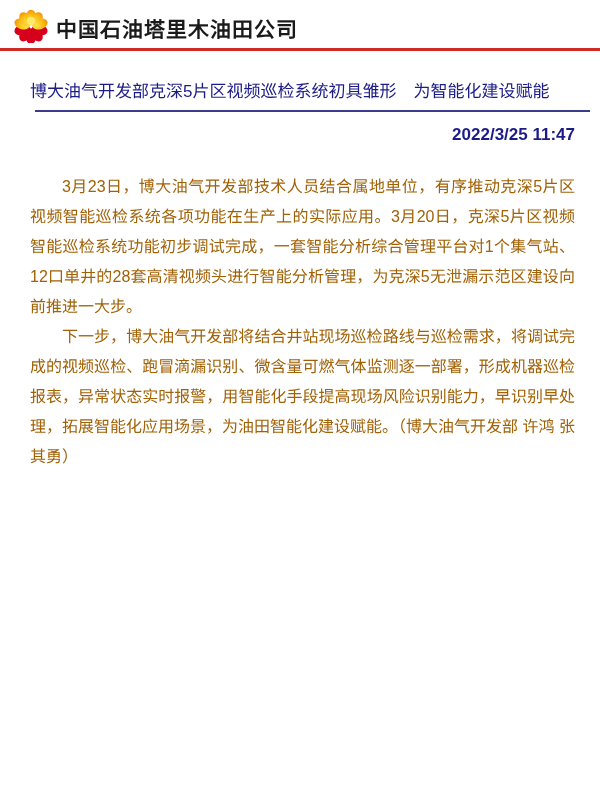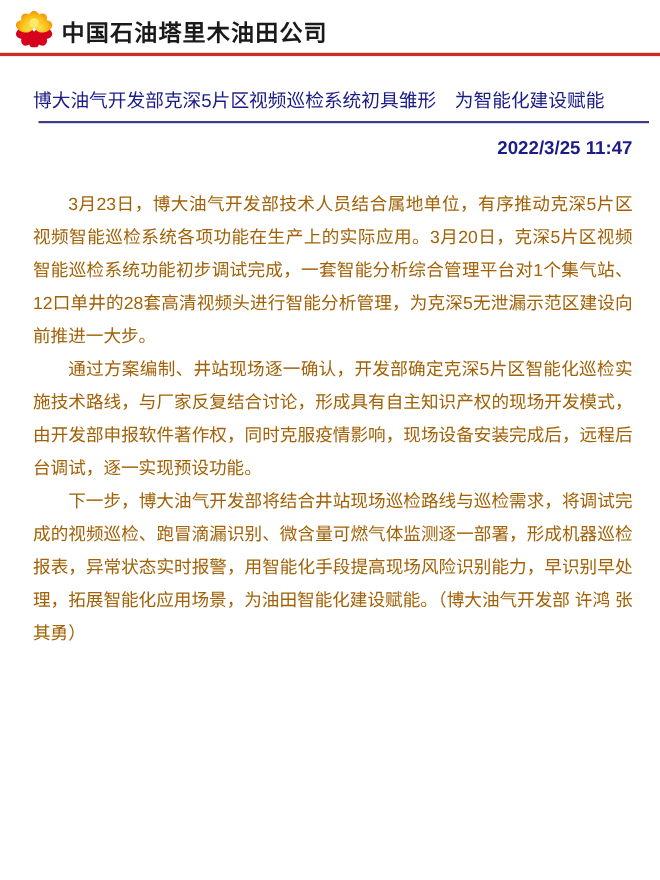--- a/index.html
+++ b/index.html
@@ -139,18 +139,17 @@
 
   <div class="red-line"></div>
 
   <main class="article">
     <h1 class="article-title">博大油气开发部克深5片区视频巡检系统初具雏形　为智能化建设赋能</h1>
     <div class="title-divider"></div>
     <div class="article-date">2022/3/25 11:47</div>
 
     <div class="article-body">
       <p>3月23日，博大油气开发部技术人员结合属地单位，有序推动克深5片区视频智能巡检系统各项功能在生产上的实际应用。3月20日，克深5片区视频智能巡检系统功能初步调试完成，一套智能分析综合管理平台对1个集气站、12口单井的28套高清视频头进行智能分析管理，为克深5无泄漏示范区建设向前推进一大步。</p>
-      <p>通过方案编制、井站现场逐一确认，开发部确定克深5片区智能化巡检实施技术路线，与厂家反复结合讨论，形成具有自主知识产权的现场开发模式，由开发部申报软件著作权，同时克服疫情影响，现场设备安装完成后，远程后台调试，逐一实现预设功能。</p>
       <p>下一步，博大油气开发部将结合井站现场巡检路线与巡检需求，将调试完成的视频巡检、跑冒滴漏识别、微含量可燃气体监测逐一部署，形成机器巡检报表，异常状态实时报警，用智能化手段提高现场风险识别能力，早识别早处理，拓展智能化应用场景，为油田智能化建设赋能。（博大油气开发部 许鸿 张其勇）</p>
     </div>
   </main>
 
 </div>
 
 </body></html>

